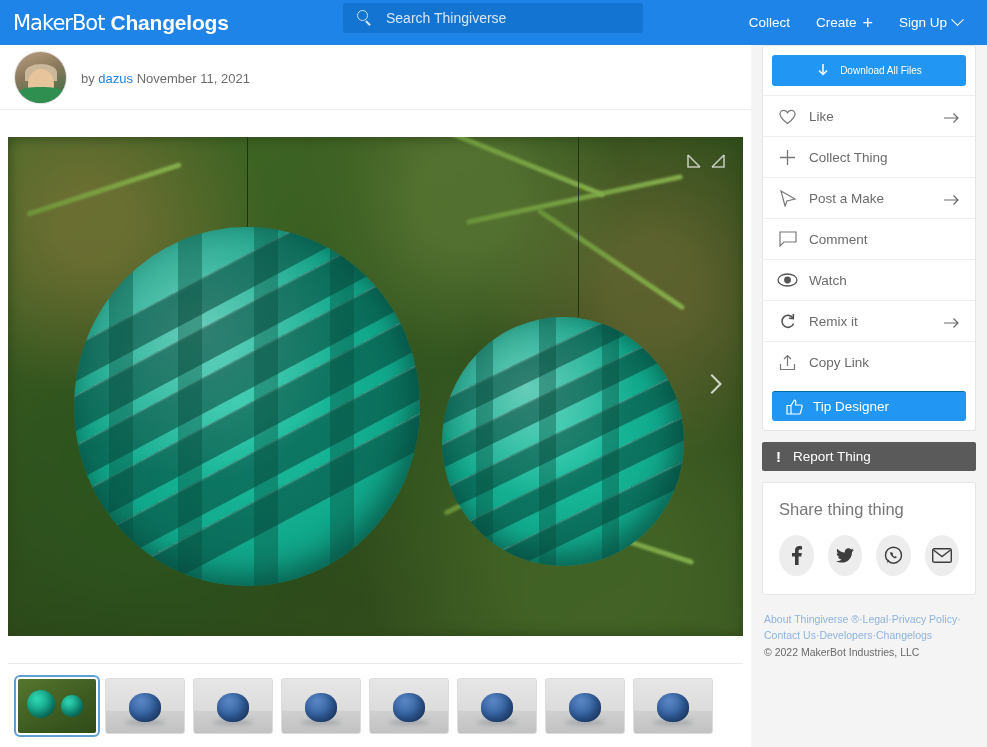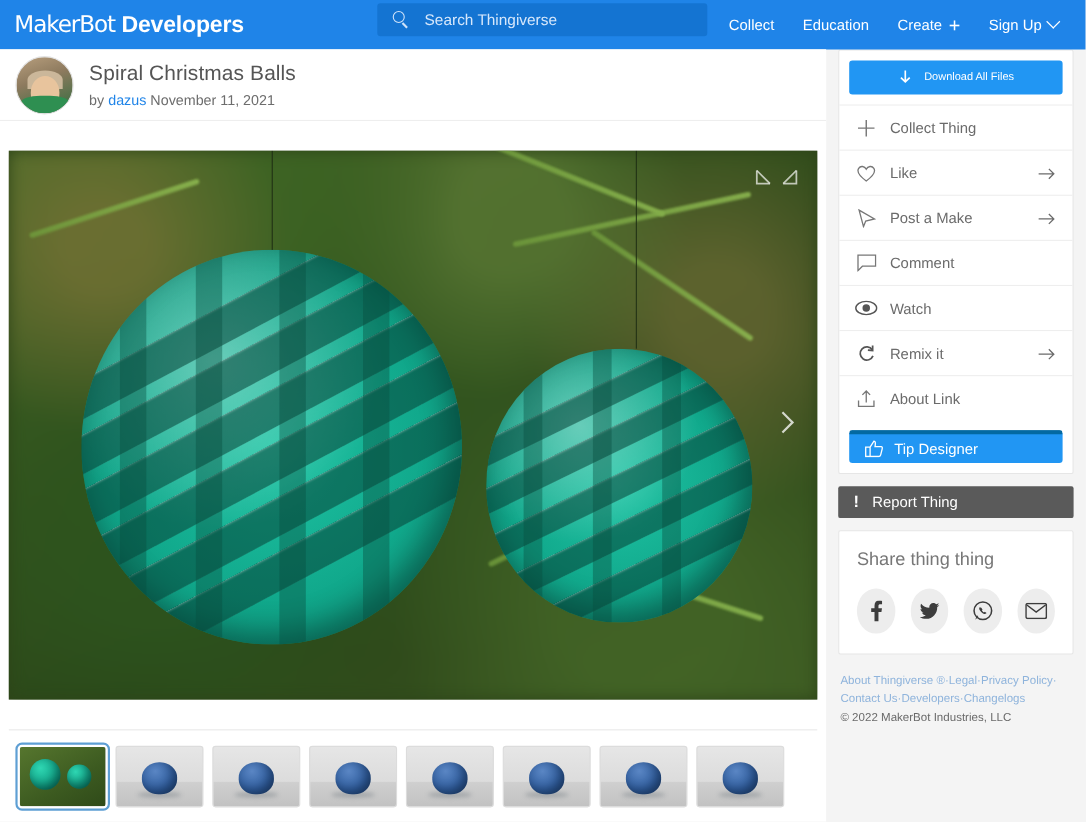--- a/index.html
+++ b/index.html
@@ -268,39 +268,36 @@
   .footer .ln {
     font-size: 10.5px; color: #8fb4dc; line-height: 1.55;
   }
   .footer .cc { color: #6a6a6a; }
 </style>
 </head>
 <body>
 
 <div class="header">
   <div class="logo">
-    <span class="mb">MakerBot</span><span class="tv">Developers</span>
+    <span class="mb">MakerBot</span><span class="tv">Changelogs</span>
   </div>
 
   <div class="search-wrap">
     <span class="search-icon">
       <span class="ring"></span>
         <span class="hdl"></span>
     </span>
     <input class="search-input" type="text" placeholder="Search Thingiverse" style="">
   </div>
 
   <div class="nav">
     <div class="nav-item">
       <span>Collect</span>
     </div>
     <div class="nav-item">
-      <span>Education</span>
-    </div>
-    <div class="nav-item">
       <span>Create</span>
       <span class="plus-ic">+</span>
     </div>
     <div class="nav-item">
       <span>Sign Up</span>
       <span class="chev"></span>
     </div>
   </div>
 </div>
 
@@ -308,21 +305,20 @@
 
   <div class="left-col">
 
     <div class="title-block">
       <div class="avatar">
         <span class="hair"></span>
           <span class="face"></span>
           <span class="shirt"></span>
       </div>
       <div class="title-text">
-        <div class="thing-title">Spiral Christmas Balls</div>
         <div class="byline">
           <span>by</span>
           <span class="author">dazus</span>
           <span>November 11, 2021</span>
         </div>
       </div>
     </div>
 
     <div class="viewer-pad"></div>
 
@@ -442,43 +438,43 @@
     <div class="rc-card">
       <div class="btn-download">
         <svg width="14" height="15" viewBox="0 0 14 15">
           <path d="M7 1 V11 M3 7.5 L7 11.5 L11 7.5" fill="none" stroke="#fff" stroke-width="1.5"></path>
         </svg>
         <span>Download All Files</span>
       </div>
 
       <div class="action-row">
         <span class="ic">
-          <svg width="17" height="17" viewBox="0 0 17 17">
-              <path d="M8.5 1 V16 M1 8.5 H16" stroke="#777" stroke-width="1.3" fill="none"></path>
-            </svg>
-        </span>
-        <span class="lbl">Collect Thing</span>
-      </div>
-
-      <div class="action-row">
-        <span class="ic">
           <svg width="19" height="17" viewBox="0 0 19 17">
               <path d="M9.5 15.5 C2 10 1 6.5 2.6 4 C4.3 1.4 8 2 9.5 4.8 C11 2 14.7 1.4 16.4 4 C18 6.5 17 10 9.5 15.5 Z" fill="none" stroke="#777" stroke-width="1.2"></path>
             </svg>
         </span>
         <span class="lbl">Like</span>
         <span class="arrow">
           <svg width="16" height="12" viewBox="0 0 16 12">
               <path d="M0 6 H14 M9.5 1.5 L14 6 L9.5 10.5" stroke="#6b6b6b" stroke-width="1.2" fill="none"></path>
             </svg>
         </span>
       </div>
 
       <div class="action-row">
         <span class="ic">
+          <svg width="17" height="17" viewBox="0 0 17 17">
+              <path d="M8.5 1 V16 M1 8.5 H16" stroke="#777" stroke-width="1.3" fill="none"></path>
+            </svg>
+        </span>
+        <span class="lbl">Collect Thing</span>
+      </div>
+
+      <div class="action-row">
+        <span class="ic">
           <svg width="18" height="17" viewBox="0 0 18 17">
               <path d="M2 1 L16 9 L8 11 L6 16 Z" fill="none" stroke="#777" stroke-width="1.2"></path>
             </svg>
         </span>
         <span class="lbl">Post a Make</span>
         <span class="arrow">
           <svg width="16" height="12" viewBox="0 0 16 12">
               <path d="M0 6 H14 M9.5 1.5 L14 6 L9.5 10.5" stroke="#6b6b6b" stroke-width="1.2" fill="none"></path>
             </svg>
         </span>
@@ -518,24 +514,24 @@
         </span>
       </div>
 
       <div class="action-row">
         <span class="ic">
           <svg width="17" height="17" viewBox="0 0 17 17">
               <path d="M1.5 10 V15.5 H15.5 V10" fill="none" stroke="#777" stroke-width="1.2"></path>
               <path d="M8.5 12 V1.5 M5 5 L8.5 1.5 L12 5" fill="none" stroke="#777" stroke-width="1.2"></path>
             </svg>
         </span>
-        <span class="lbl">About Link</span>
-      </div>
-
-      <div class="btn-tip" style="border-top:4px solid #0369a1;margin-top:9px;">
+        <span class="lbl">Copy Link</span>
+      </div>
+
+      <div class="btn-tip" style="border-top:1px solid #0369a1;margin-top:9px;">
         <svg width="17" height="16" viewBox="0 0 17 16">
           <path d="M5 6.5 L8.5 1 C10 1 10 3 9.5 6 H15 C16 6 16.3 7 16 8 L14.6 13.6 C14.4 14.6 13.7 15 13 15 H5 Z M1 6.5 H5 V15 H1 Z" fill="none" stroke="#fff" stroke-width="1.2"></path>
         </svg>
         <span>Tip Designer</span>
       </div>
     </div>
 
     <div class="btn-report">
       <span style="font-weight:700;font-size:15px;">!</span>
       <span>Report Thing</span>

